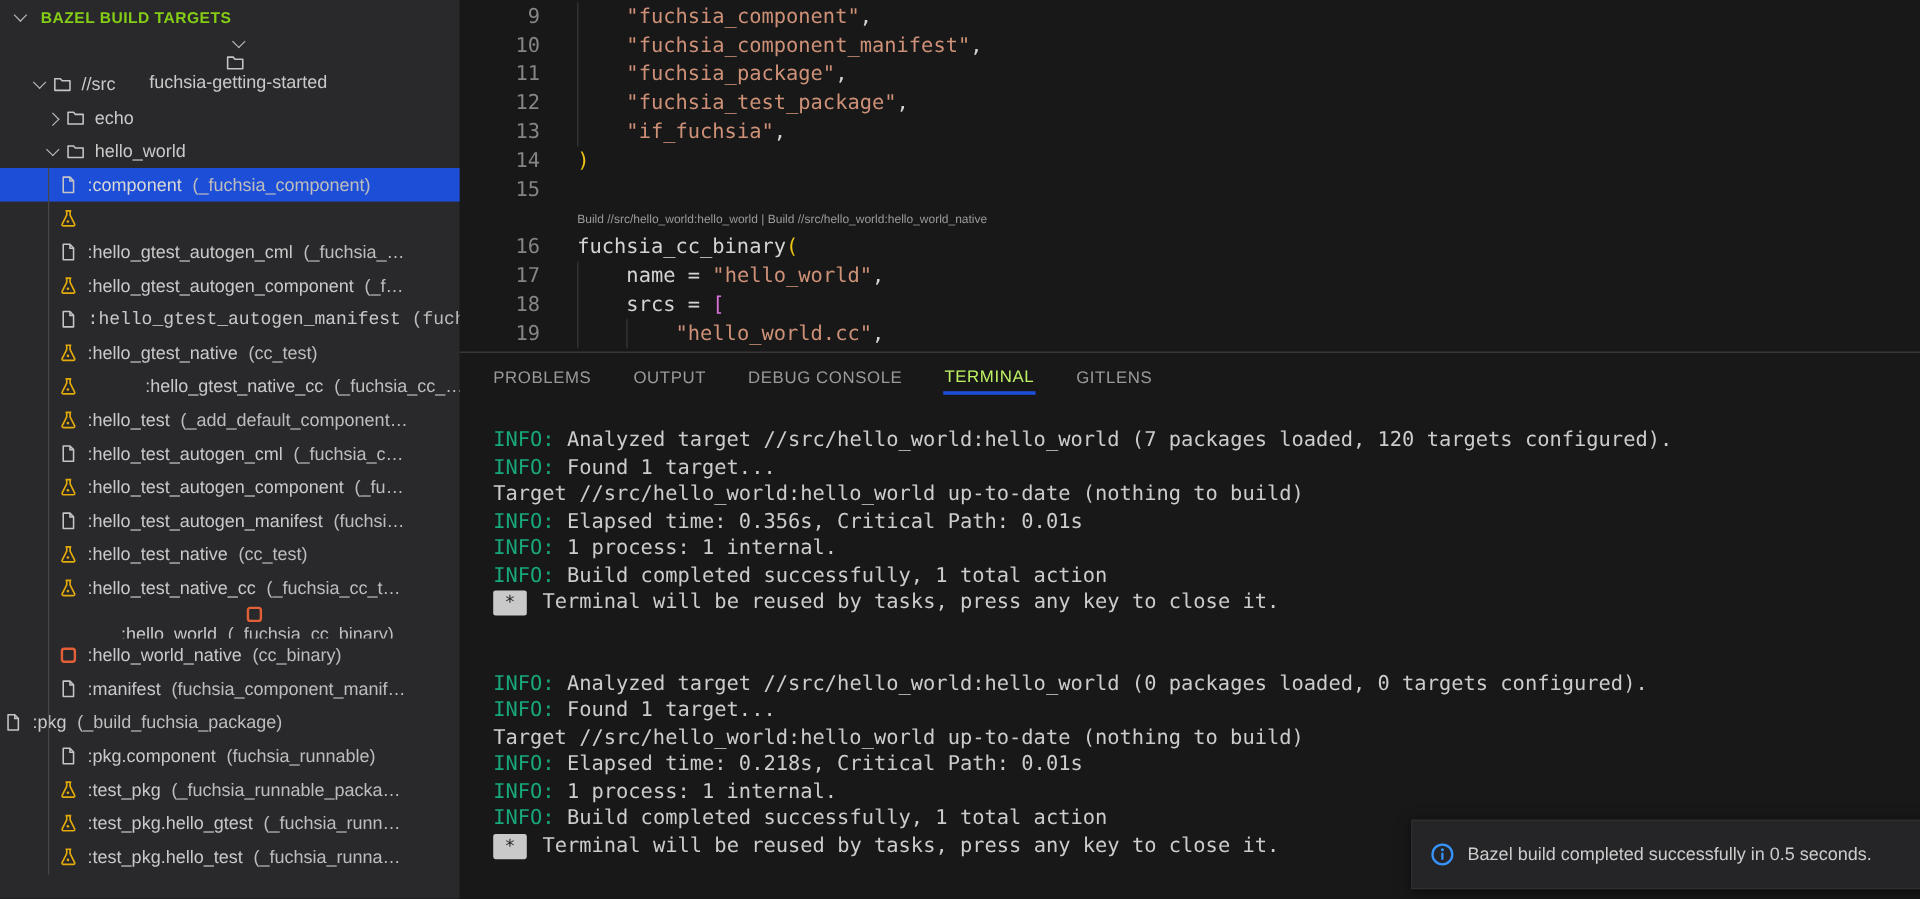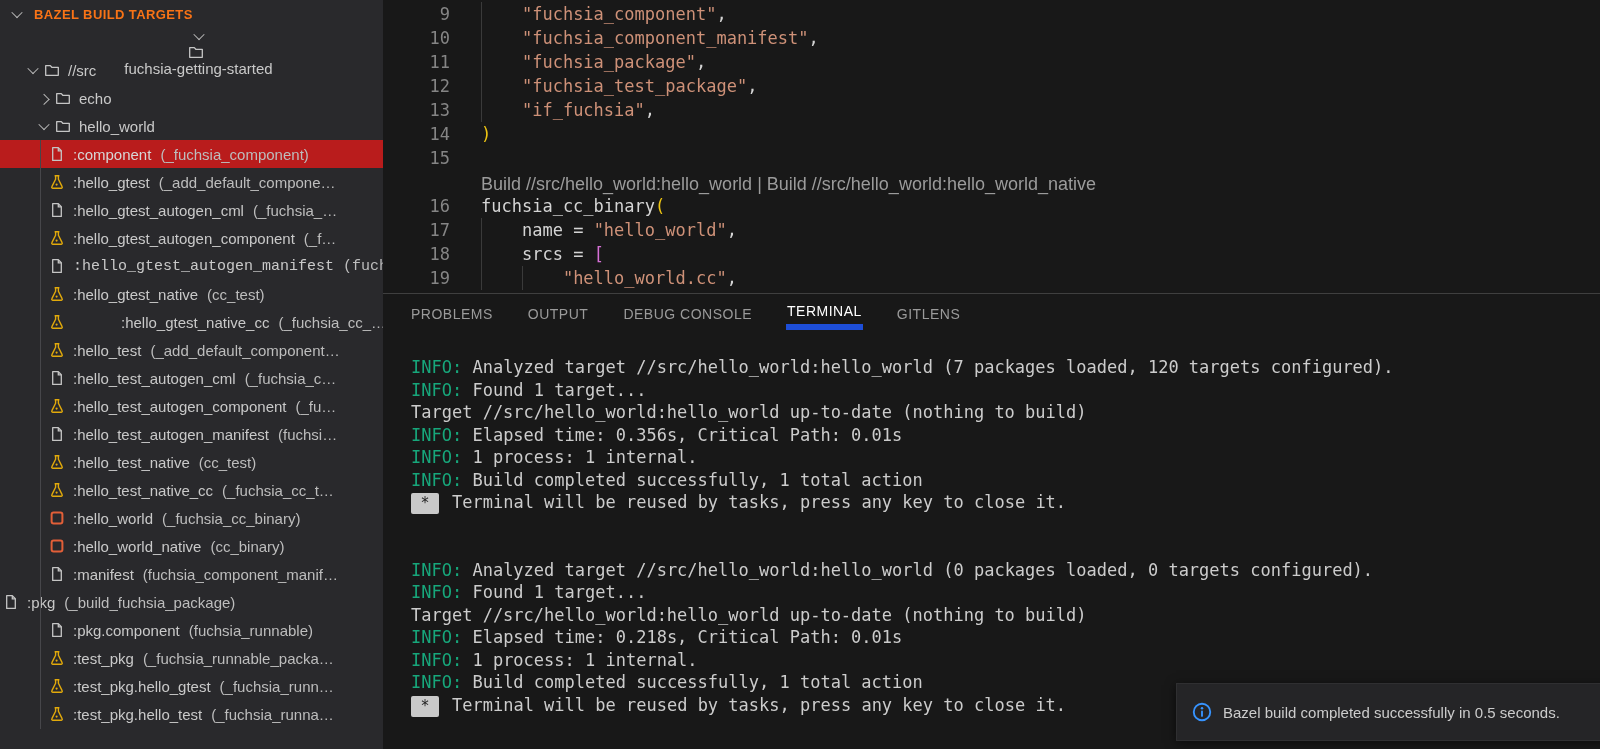--- a/index.html
+++ b/index.html
@@ -4,23 +4,23 @@
 <style>
   html,body{margin:0;padding:0;}
   body{
     width:1600px;height:749px;overflow:hidden;position:relative;
     background:#181818;font-family:"Liberation Sans",sans-serif;
     -webkit-font-smoothing:antialiased;
   }
   
   .sidebar{position:absolute;left:0;top:0;width:383px;height:749px;background:#29292c;color:#c9c9c9;}
   .sb-header{height:28px;display:flex;align-items:center;padding-left:9px;gap:9px;
-    font-size:13px;font-weight:bold;letter-spacing:.4px;color:#f97316;}
+    font-size:13px;font-weight:bold;letter-spacing:.4px;color:#84cc16;}
   .row{height:28px;display:flex;align-items:center;font-size:15px;color:#c9c9c9;cursor:pointer;}
-  .row.selected{background:#b91c1c;color:#d7d7d7;}
+  .row.selected{background:#1d4ed8;color:#d7d7d7;}
   .chev-box{width:16px;height:16px;flex:none;display:flex;align-items:center;justify-content:center;}
   .chev{width:7px;height:7px;border-right:1.5px solid #b8b8b8;border-bottom:1.5px solid #b8b8b8;}
   .chev.down{transform:rotate(45deg) translate(-1px,-1px);}
   .chev.right{transform:rotate(-45deg) translate(-1px,1px);}
   .icon16{width:16px;height:16px;flex:none;margin:0 8px 0 3px;}
   .t-kind{margin-left:9px;color:#bdbdbd;}
   .t-name,.t-kind{white-space:nowrap;}
   .row .lbl-wrap{overflow:hidden;white-space:nowrap;flex:1;display:flex;}
   .tree-guide{position:absolute;left:40px;top:140px;width:1px;height:589px;background:#46464a;}
   
@@ -31,28 +31,28 @@
   .editor-inner{padding-top:2px;}
   .eline{position:relative;height:24px;line-height:24px;display:flex;white-space:pre;}
   .gut{width:67px;text-align:right;color:#858585;flex:none;}
   .code{margin-left:31px;color:#d4d4d4;}
   .tok-str{color:#ce9178}
   .tok-b1{color:#eec512}
   .tok-b2{color:#d670d6}
   .tok-id{color:#d4d4d4}
   .tok-pun{color:#d4d4d4}
   .iguide{position:absolute;top:0;bottom:0;width:1px;background:#3a3a3a;}
-  .codelens{margin-left:98px;font-family:"Liberation Sans",sans-serif;font-size:18px;
+  .codelens{margin-left:98px;font-family:"Liberation Sans",sans-serif;font-size:10px;
     color:#9b9b9b;align-self:flex-end;line-height:20px;cursor:pointer;}
   
   .panel{position:absolute;left:0;top:293px;right:0;bottom:0;border-top:1px solid #3f3f3f;}
   .tabs{display:flex;gap:33px;padding-left:27px;height:42px;align-items:center;
     font-size:14px;letter-spacing:.5px;color:#9a9a9a;}
   .tab{padding:3px 1px 5px;cursor:pointer;border-bottom:1px solid transparent;}
-  .tab.active{color:#ffffff;border-bottom:6px solid #1d4ed8;}
+  .tab.active{color:#bef264;border-bottom:3px solid #1d4ed8;}
   .term{padding:20px 0 0 28px;font-family:"DejaVu Sans Mono",monospace;font-size:17px;
     line-height:22.5px;color:#cccccc;white-space:pre;}
   .tline{height:22.5px;}
   .tok-info{color:#17a77b;}
   .badge{display:inline-block;width:28px;height:21px;line-height:21px;background:#c9c9c9;
     color:#1e1e1e;text-align:center;border-radius:2px;margin-right:13px;font-size:15px;}
   
   .notif{position:absolute;left:1176px;top:683px;width:470px;height:56px;background:#252527;
     border:1px solid #2f2f31;box-shadow:0 2px 10px rgba(0,0,0,.55);display:flex;align-items:center;
     padding-left:15px;gap:11px;color:#cccccc;font-size:15px;cursor:pointer;}
@@ -113,24 +113,20 @@
         <span class="lbl-wrap">
           <span class="t-name">:component</span>
           <span class="t-kind">(_fuchsia_component)</span>
         </span>
       </div>
       <div class="row" style="padding-left: 46px;">
         <svg class="icon16" viewBox="0 0 16 16">
           <path d="M5.6 1.7h4.8M6.6 1.7v3.6L2.9 12.6a1.1 1.1 0 0 0 1 1.7h8.2a1.1 1.1 0 0 0 1-1.7L9.4 5.3V1.7" fill="none" stroke="#e2aa0b" stroke-width="1.4" stroke-linejoin="round"></path>
           <circle cx="7.6" cy="10.6" r="1.1" fill="#e2aa0b"></circle>
         </svg>
-        <span class="lbl-wrap">
-          <span class="t-name">:hello_gtest</span>
-          <span class="t-kind">(_add_default_compone…</span>
-        </span>
       </div>
       <div class="row" style="padding-left: 46px; justify-content: space-between;">
         <svg class="icon16" viewBox="0 0 16 16">
           <path d="M3.7 1.6h5.6l3 3.1v9.7h-8.6z" fill="none" stroke="#c5c5c5" stroke-width="1.3" stroke-linejoin="round"></path>
           <path d="M9.3 1.8v3h3" fill="none" stroke="#c5c5c5" stroke-width="1.3"></path>
         </svg>
         <span class="lbl-wrap">
           <span class="t-name">:hello_gtest_autogen_cml</span>
           <span class="t-kind">(_fuchsia_…</span>
         </span>
@@ -228,21 +224,21 @@
       <div class="row" style="padding-left: 46px;">
         <svg class="icon16" viewBox="0 0 16 16">
           <path d="M5.6 1.7h4.8M6.6 1.7v3.6L2.9 12.6a1.1 1.1 0 0 0 1 1.7h8.2a1.1 1.1 0 0 0 1-1.7L9.4 5.3V1.7" fill="none" stroke="#e2aa0b" stroke-width="1.4" stroke-linejoin="round"></path>
           <circle cx="7.6" cy="10.6" r="1.1" fill="#e2aa0b"></circle>
         </svg>
         <span class="lbl-wrap">
           <span class="t-name">:hello_test_native_cc</span>
           <span class="t-kind">(_fuchsia_cc_t…</span>
         </span>
       </div>
-      <div class="row" style="padding-left: 46px;">
+      <div class="row" style="padding-left: 46px; flex-direction: column;">
         <svg class="icon16" viewBox="0 0 16 16">
           <rect x="2.6" y="2.6" width="10.8" height="10.8" rx="2" fill="none" stroke="#e25f38" stroke-width="2"></rect>
         </svg>
         <span class="lbl-wrap">
           <span class="t-name">:hello_world</span>
           <span class="t-kind">(_fuchsia_cc_binary)</span>
         </span>
       </div>
       <div class="row" style="padding-left: 46px;">
         <svg class="icon16" viewBox="0 0 16 16">

